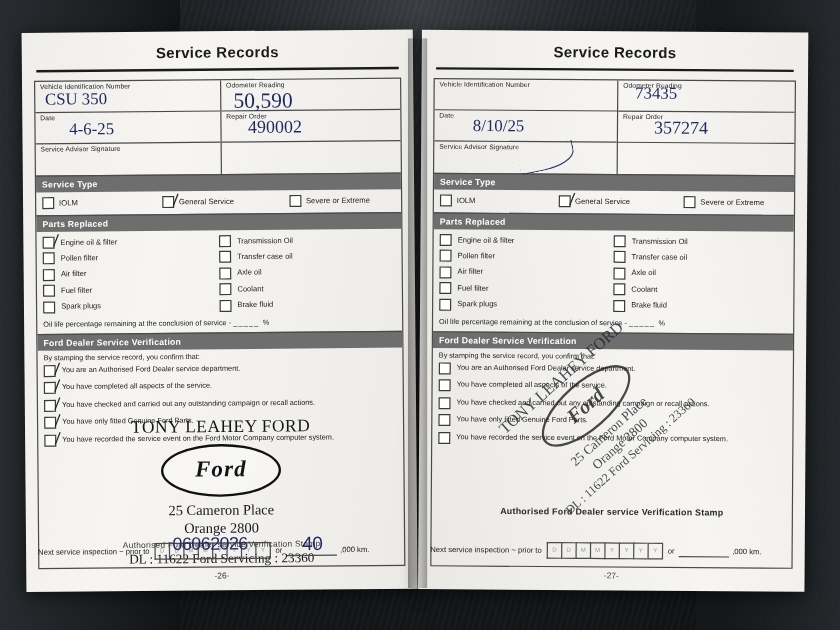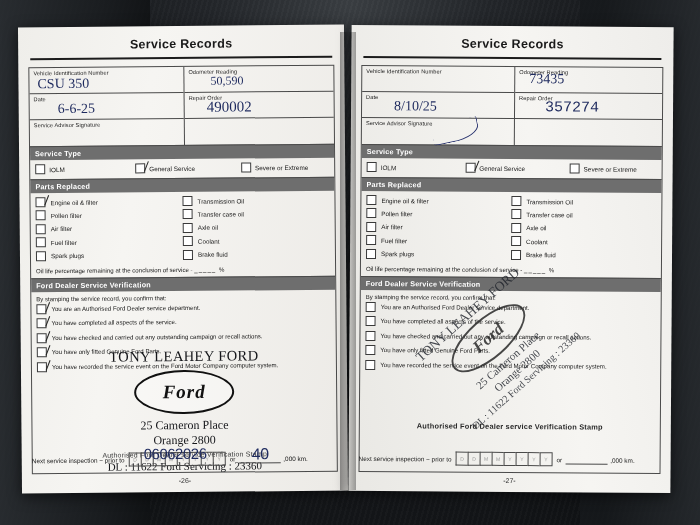--- a/index.html
+++ b/index.html
@@ -194,30 +194,30 @@
 
       <div class="box">
         <div class="row">
           <div class="cellL">
             <div class="fld">
               <div class="lab">Vehicle Identification Number</div>
               <div class="hand" style="left:8px;top:8px;font-size:14px;">CSU 350</div>
             </div>
             <div class="fld">
               <div class="lab">Date</div>
-              <div class="hand" style="left:28px;top:7px;font-size:14px;">6-6-25</div>
+              <div class="hand" style="left:28px;top:7px;font-size:14px;">4-6-25</div>
             </div>
             <div class="fld">
               <div class="lab">Service Advisor Signature</div>
             </div>
           </div>
           <div class="cellR">
             <div class="fld">
               <div class="lab">Odometer Reading</div>
-              <div class="hand" style="left:26px;top:7px;font-size:12px;">50,590</div>
+              <div class="hand" style="left:10px;top:7px;font-size:18px;">50,590</div>
             </div>
             <div class="fld">
               <div class="lab">Repair Order</div>
               <div class="hand" style="left:22px;top:6px;font-size:15px;">490002</div>
             </div>
             <div class="fld"></div>
           </div>
         </div>
 
         <div class="bar">Service Type</div>
@@ -369,21 +369,21 @@
               <div class="sig-swoop" style="left:70px;top:2px;"></div>
             </div>
           </div>
           <div class="cellR">
             <div class="fld">
               <div class="lab">Odometer Reading</div>
               <div class="hand" style="left:14px;top:4px;font-size:14px;">73435</div>
             </div>
             <div class="fld">
               <div class="lab">Repair Order</div>
-              <div class="hand" style="left:30px;top:6px;font-size:15px;font-family:Liberation Mono, monospace;">357274</div>
+              <div class="hand" style="left:30px;top:6px;font-size:15px;">357274</div>
             </div>
             <div class="fld"></div>
           </div>
         </div>
 
         <div class="bar">Service Type</div>
         <div class="stype">
           <div class="opt" style="width:34%">
             <span class="chk"></span>
             <span>IOLM</span>

